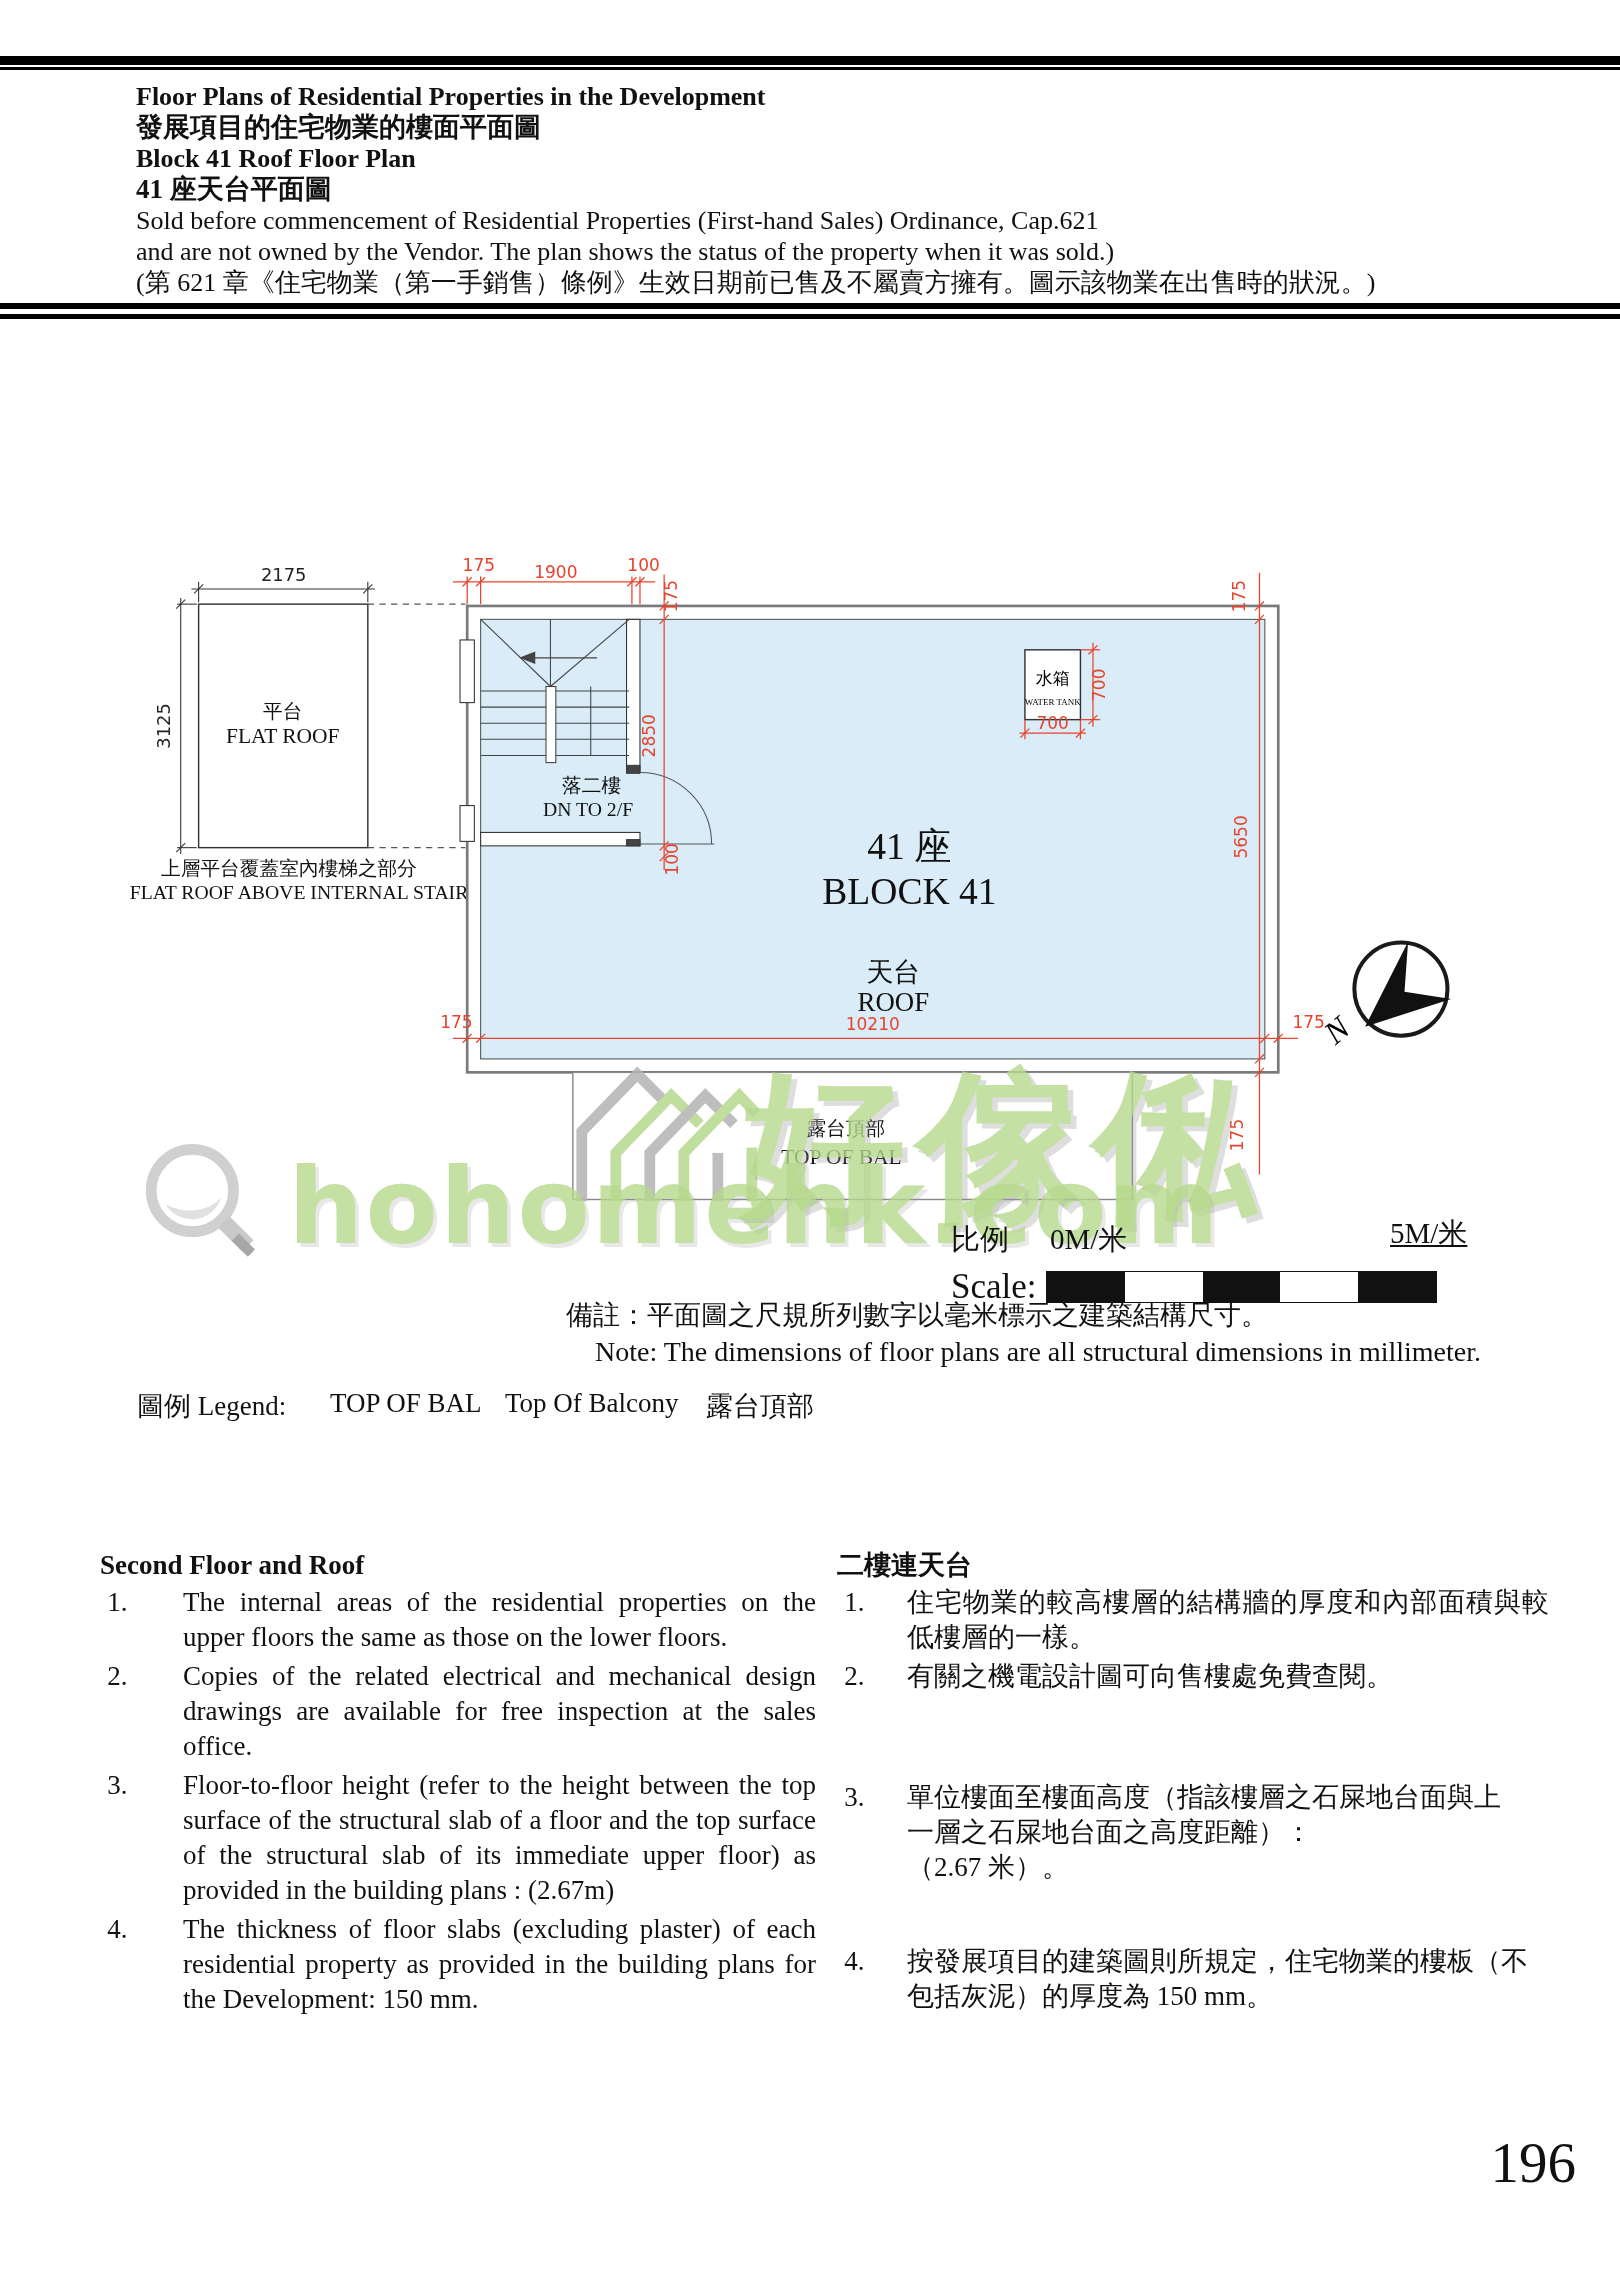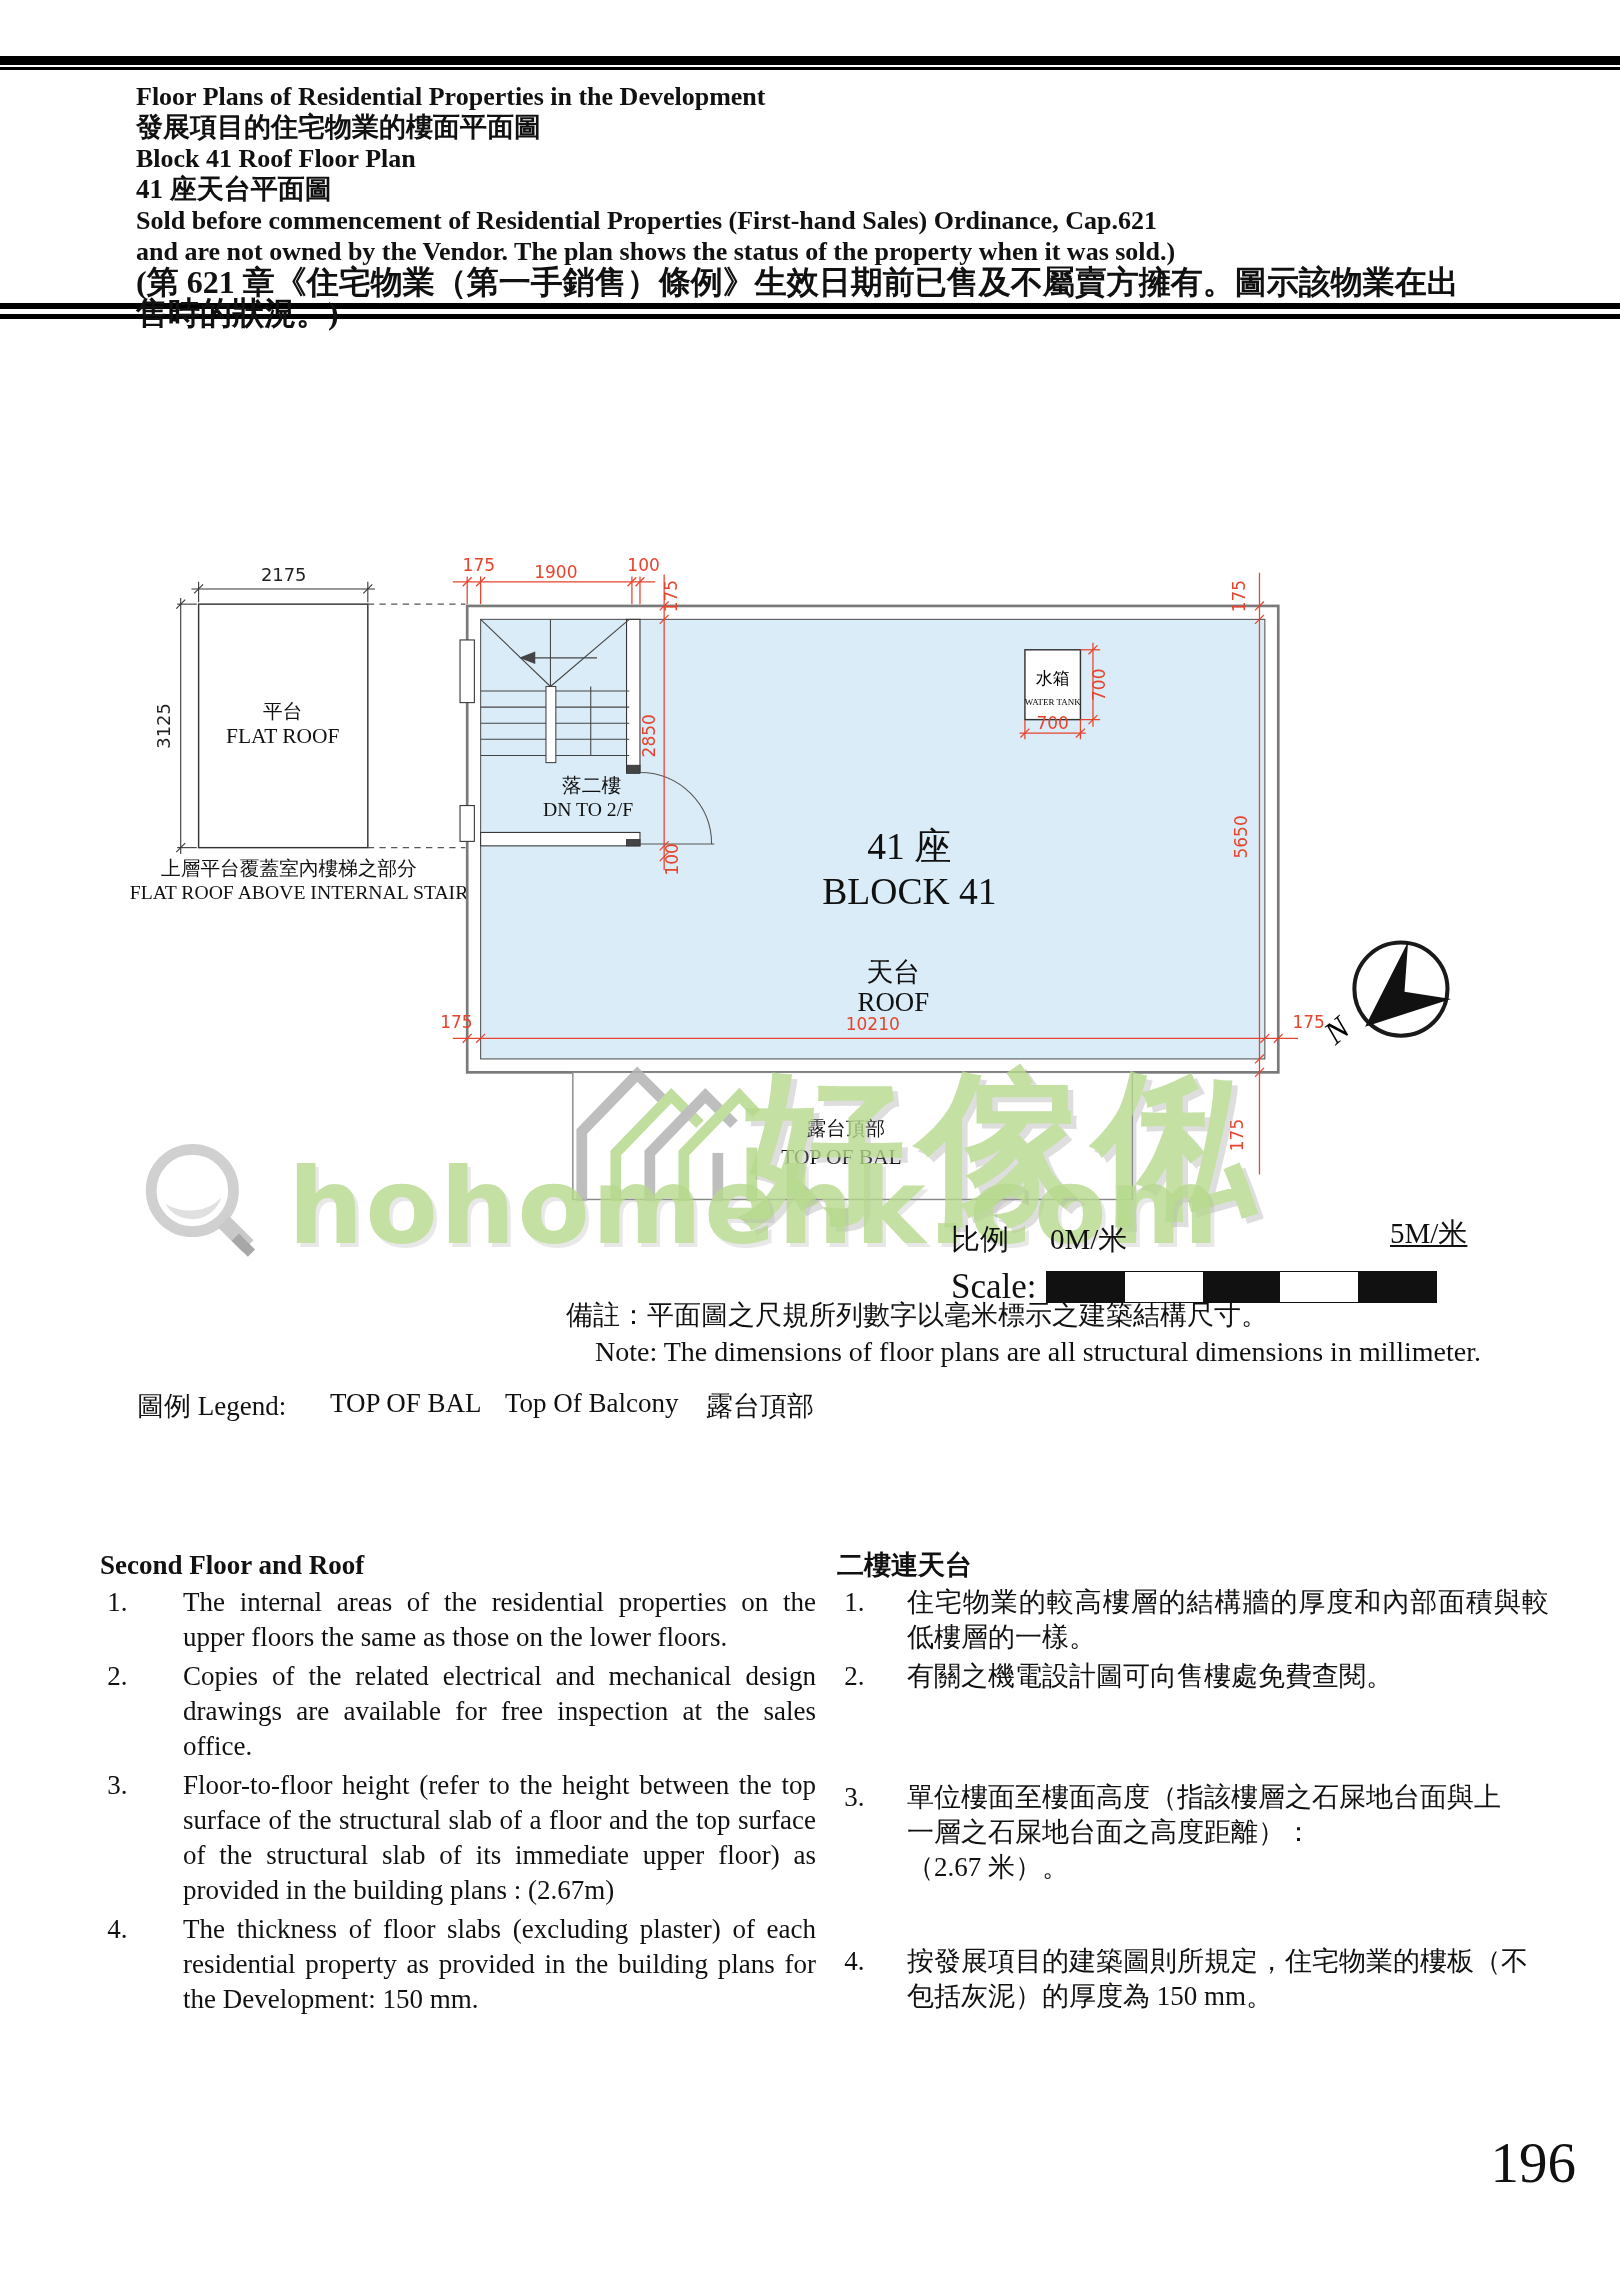--- a/index.html
+++ b/index.html
@@ -4,22 +4,22 @@
 <style>
   html,body{margin:0;padding:0;background:#ffffff;}
   body{width:1620px;height:2293px;position:relative;overflow:hidden;
        font-family:"Liberation Serif","DejaVu Serif",serif;color:#111;}
   .abs{position:absolute;}
   
   .rule-top{left:0;top:56px;width:1620px;height:14.3px;border-top:9px solid #000;border-bottom:3.6px solid #000;box-sizing:border-box;}
   .rule-mid{left:0;top:303px;width:1620px;height:16px;border-top:6.3px solid #000;border-bottom:5.4px solid #000;box-sizing:border-box;}
   .hdr{left:136px;top:81px;width:1343px;line-height:31px;font-size:26px;font-weight:bold;}
   .hdr .cn{font-size:27px;}
-  .hdr .normal{font-weight:bold;}
-  .hdr .cnlast{font-weight:bold;font-size:32px;}
+  .hdr .normal{font-weight:normal;}
+  .hdr .cnlast{font-weight:normal;font-size:26px;}
   
   #plan{left:125px;top:537px;z-index:1;}
   text{font-family:"Liberation Serif","DejaVu Serif",serif;}
   .rd{fill:#e8432c;font-size:19px;font-family:"DejaVu Sans","Liberation Sans",sans-serif;}
   .bd{fill:#222;font-size:20px;font-family:"DejaVu Sans","Liberation Sans",sans-serif;}
   .lbl-sm{font-size:22px;fill:#111;}
   .lbl-md{font-size:24px;fill:#111;}
   .lbl-lg{font-size:42px;fill:#111;}
   .lbl-roof{font-size:30px;fill:#111;}
   

